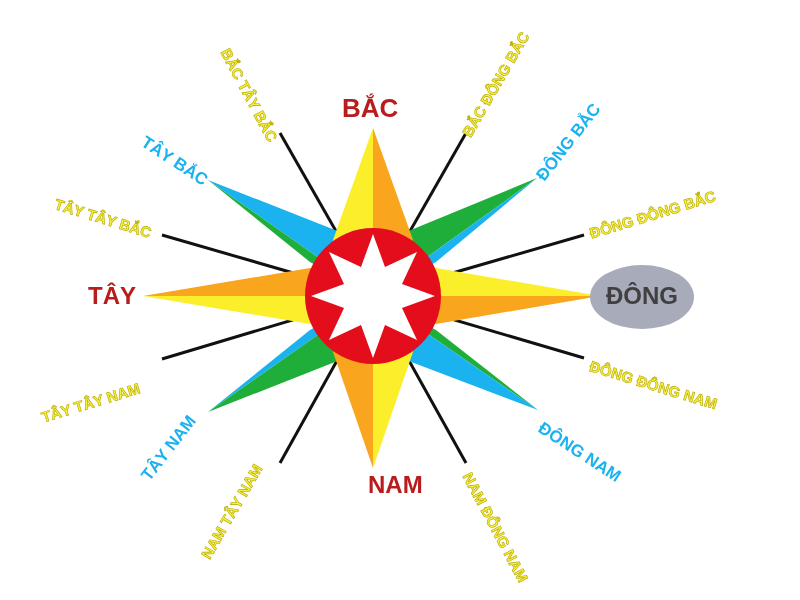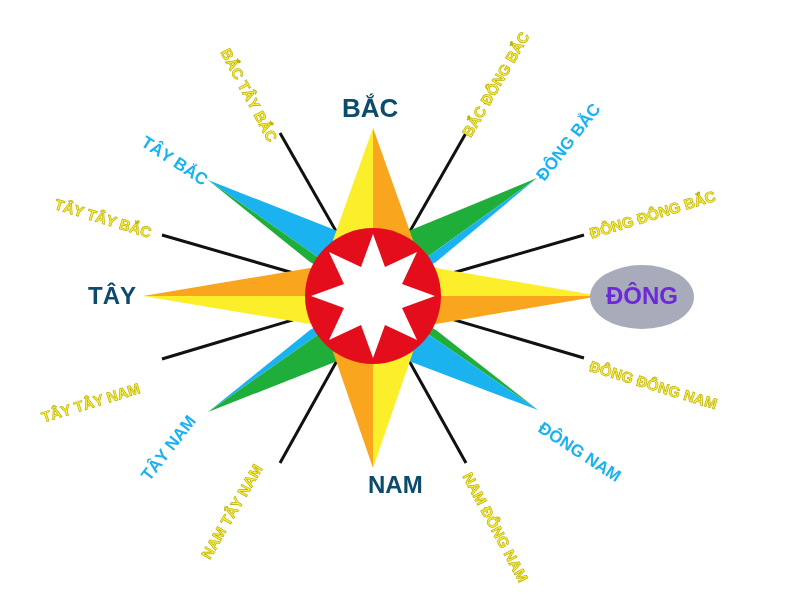--- a/index.html
+++ b/index.html
@@ -1,19 +1,19 @@
 <!DOCTYPE html>
 <html><head>
   <meta charset="utf-8">
   <style>
     html, body { margin: 0; padding: 0; background: #ffffff; }
     body { width: 800px; height: 600px; overflow: hidden; position: relative; font-family: "Liberation Sans", sans-serif; }
     #stage { position: absolute; left: 0; top: 0; width: 800px; height: 600px; }
     .lbl { position: absolute; white-space: nowrap; font-family: "Liberation Sans", sans-serif; font-weight: bold; transform-origin: 0 50%; line-height: 1; }
-    .cardinal { color: #0c4a6e; font-size: 26px; }
+    .cardinal { color: #b91c1c; font-size: 26px; }
     .inter { color: #1ab2ef; font-size: 17px; }
     .minor { color: #f7ef3a; font-size: 15px; -webkit-text-stroke: 0.6px #b7a800; }
     .east-oval { position: absolute; left: 590px; top: 265px; width: 104px; height: 64px; border-radius: 50%; background: #a7abba; }
   </style>
 </head>
 <body>
 
 <div id="stage">
   <svg width="800" height="600" viewBox="0 0 800 600" style="position:absolute;left:0;top:0;">
 
@@ -60,21 +60,21 @@
 
     <circle cx="373" cy="296" r="68" fill="#e30d1b"></circle>
     <polygon fill="#ffffff" points="373,234 385,267 417,252 402,284 435,296 402,308 417,340 385,325 373,358 361,325 329,340 344,308 311,296 344,284 329,252 361,267"></polygon>
   </svg>
 
   <div class="east-oval"></div>
 
   <div class="lbl cardinal" style="left:342px;top:95px;">BẮC</div>
   <div class="lbl cardinal" style="left:368px;top:473px;font-size:24px;">NAM</div>
   <div class="lbl cardinal" style="left:88px;top:284px;font-size:24px;text-align:right;">TÂY</div>
-  <div class="lbl cardinal" style="left:606px;top:284px;font-size:24px;color:#6d28d9;">ĐÔNG</div>
+  <div class="lbl cardinal" style="left:606px;top:284px;font-size:24px;color:#404040;">ĐÔNG</div>
 
   <div class="lbl inter" style="left:143px;top:132px;transform:rotate(33deg);">TÂY BẮC</div>
   <div class="lbl inter" style="left:540px;top:170px;transform:rotate(-52deg);">ĐÔNG BẮC</div>
   <div class="lbl inter" style="left:145px;top:470px;transform:rotate(-52deg);">TÂY NAM</div>
   <div class="lbl inter" style="left:540px;top:418px;transform:rotate(33deg);">ĐÔNG NAM</div>
 
   <div class="lbl minor" style="left:225px;top:42px;transform:rotate(62deg);">BẮC TÂY BẮC</div>
   <div class="lbl minor" style="left:466px;top:128px;transform:rotate(-60deg);">BẮC ĐÔNG BẮC</div>
   <div class="lbl minor" style="left:55px;top:196px;transform:rotate(17deg);">TÂY TÂY BẮC</div>
   <div class="lbl minor" style="left:590px;top:226px;transform:rotate(-17deg);">ĐÔNG ĐÔNG BẮC</div>

